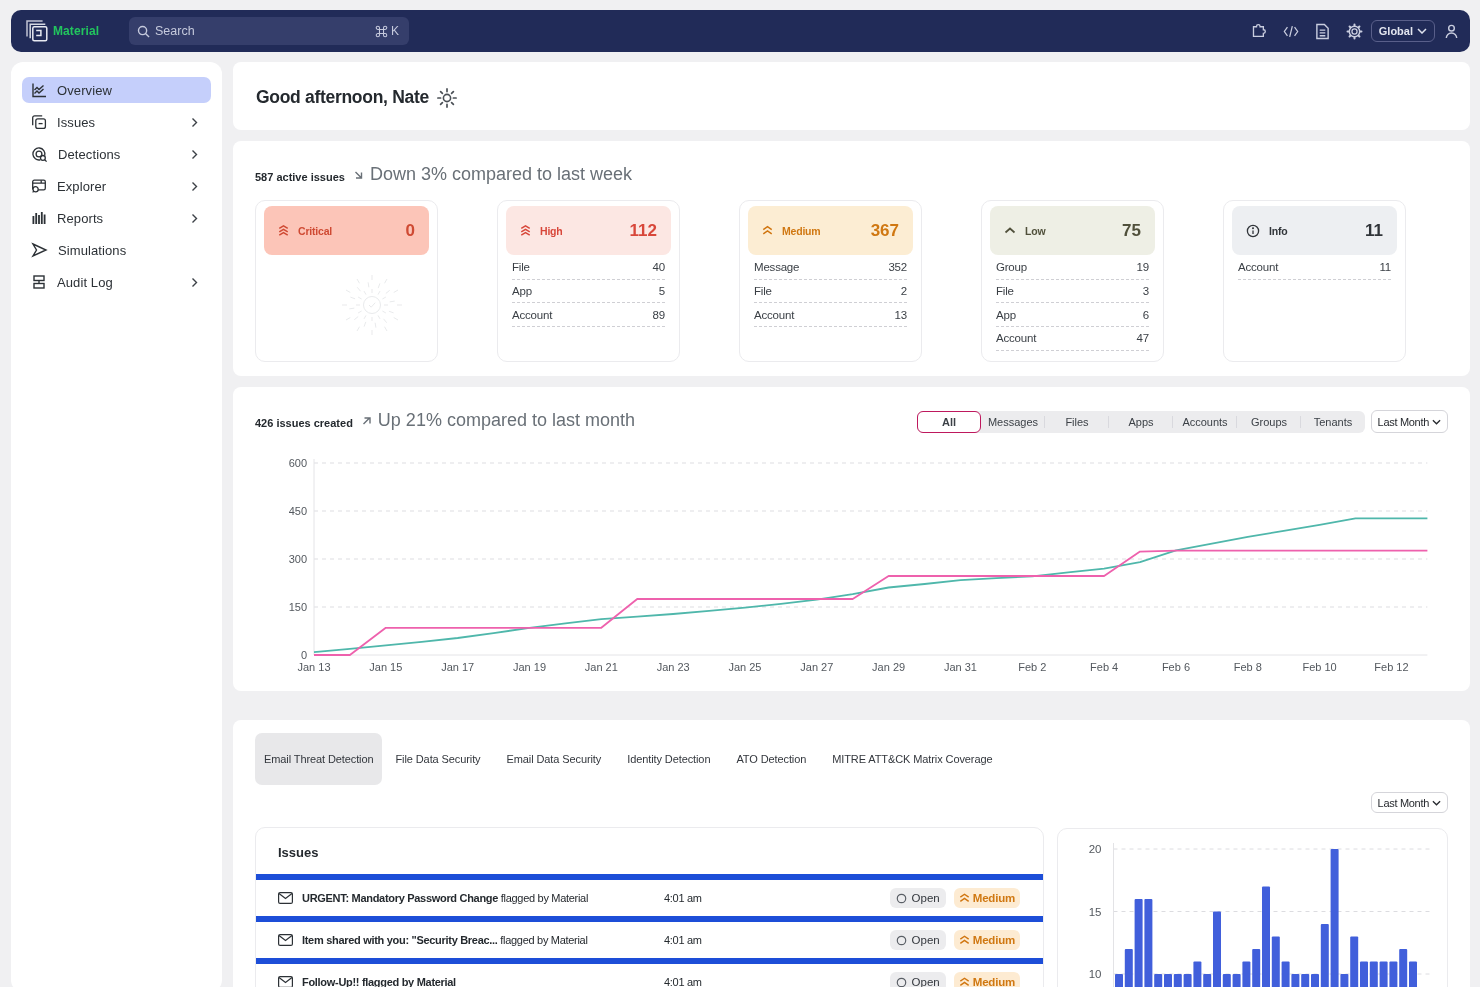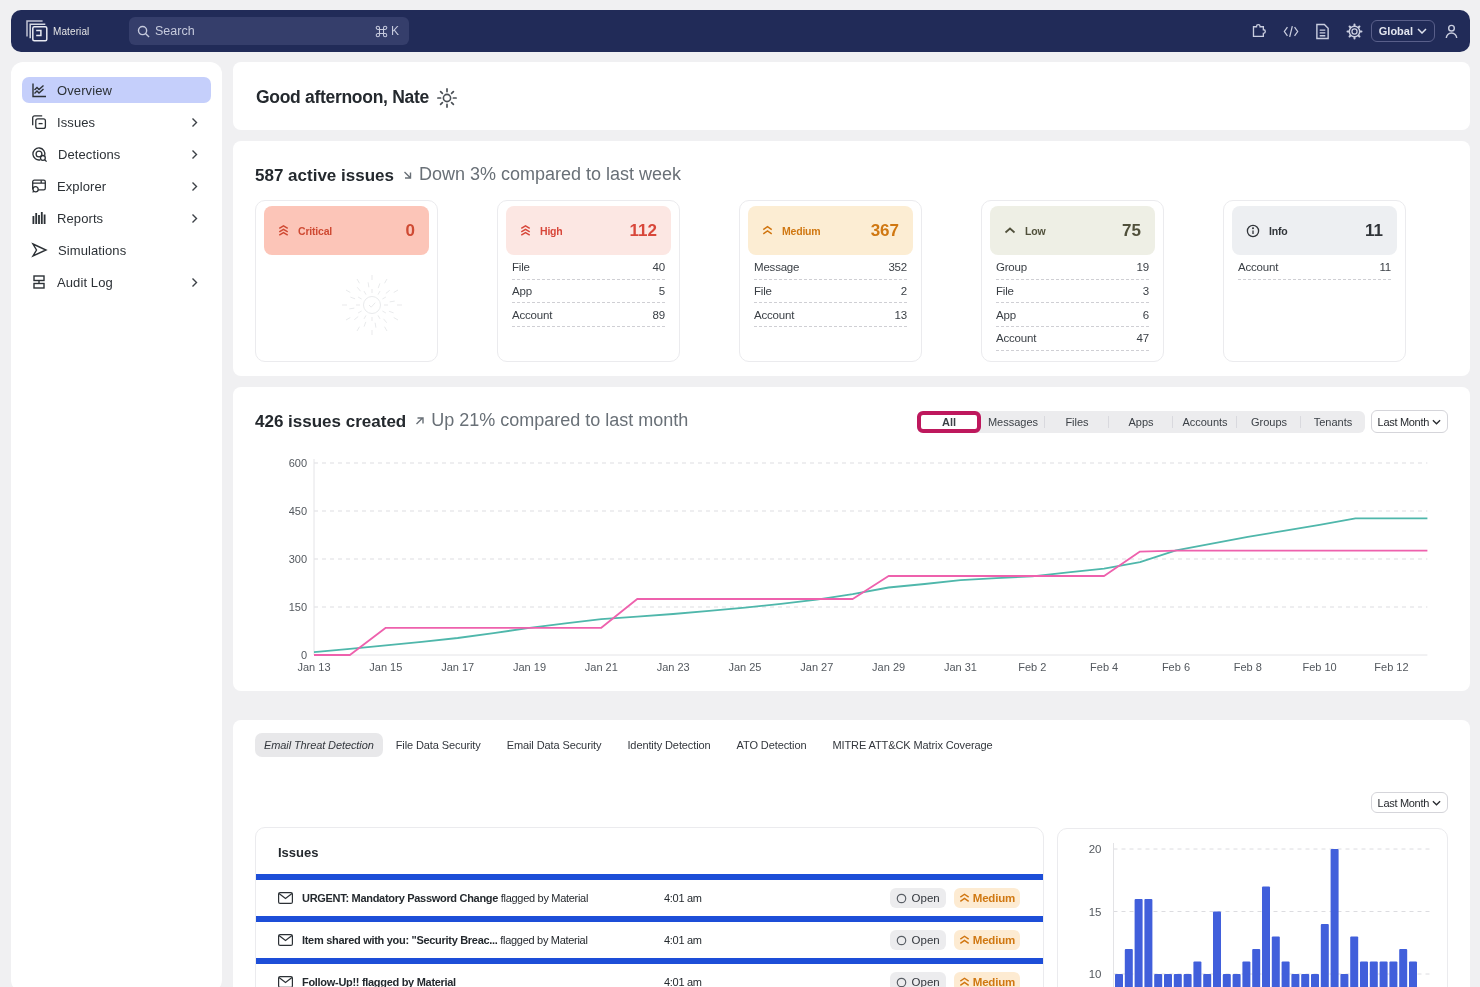--- a/index.html
+++ b/index.html
@@ -4,21 +4,21 @@
 <style>
 * { margin:0; padding:0; box-sizing:border-box; }
 html,body { width:1480px; height:987px; overflow:hidden; background:#f0f0f2;
   font-family:"Liberation Sans", sans-serif; color:#24292e; }
 
 
 #topbar { position:absolute; left:11px; top:10px; width:1459px; height:42px;
   background:#212b58; border-radius:10px; }
 #logo { position:absolute; left:15px; top:10px; display:flex; align-items:center; }
 #logo svg { display:block; }
-#logo .name { color:#e5e5e5; font-weight:normal; font-size:10px; margin-left:5px; letter-spacing:0.1px; }
+#logo .name { color:#22c55e; font-weight:bold; font-size:12px; margin-left:5px; letter-spacing:0.1px; }
 #search { position:absolute; left:118px; top:7px; width:280px; height:28px;
   background:#353e6b; border-radius:6px; display:flex; align-items:center;
   color:#c6cadd; font-size:12.5px; padding:0 10px 0 8px; }
 #search .ph { margin-left:5px; }
 #search .kbd { margin-left:auto; display:flex; align-items:center; gap:3px; font-size:12px; color:#c6cadd;}
 #topicons { position:absolute; right:10px; top:0; height:42px; display:flex; align-items:center; gap:16px; }
 #topicons svg { display:block; }
 .globalbtn { border:1px solid #595f8a; border-radius:6px; color:#e3e6f0; margin:0 -8px;
   font-size:11px; font-weight:bold; padding:4px 7px 4px; display:flex; align-items:center; gap:4px; }
 
@@ -34,49 +34,49 @@
 
 .card { position:absolute; left:233px; width:1237px; background:#fff; border-radius:8px; }
 #greeting { top:62px; height:68px; }
 #greeting h1 { font-size:17.5px; font-weight:bold; letter-spacing:-0.3px;
   position:absolute; left:23px; top:25px; display:flex; align-items:center; gap:8px;}
 #card-active { top:141px; height:235px; }
 #card-chart { top:387px; height:304px; }
 #card-bottom { top:720px; height:380px; }
 
 .sec-head { position:absolute; left:22px; display:flex; align-items:baseline; gap:8px; }
-.sec-head .t { font-size:17px; font-weight:bold; }
+.sec-head .t { font-size:11px; font-weight:bold; }
 .sec-head .sub { font-size:18px; color:#697077; display:flex; align-items:center; gap:4px;}
 
 
 .sev { position:absolute; top:59px; height:162px; width:183px;
   border:1px solid #ebebee; border-radius:10px; background:#fff; }
 .sev .pill { position:absolute; left:8px; right:8px; top:5px; height:49px; border-radius:8px;
   display:flex; align-items:center; padding:0 14px; font-size:10.5px; font-weight:bold; letter-spacing:-0.2px; }
 .sev .pill .num { margin-left:auto; font-size:17px; letter-spacing:0; }
 .sev .rows { position:absolute; left:14px; right:14px; top:55px; }
 .sev .row { display:flex; height:23.7px; align-items:center; font-size:11.5px; letter-spacing:-0.2px; color:#3a3f45;
   border-bottom:1px dashed #cfcfd4; }
 .sev .row .n { margin-left:auto; }
 
 
 #tabs426 { position:absolute; right:105px; top:24px; height:22px; background:#ececee;
   border-radius:6px; display:flex; align-items:center; font-size:11px; color:#3c4147; }
 #tabs426 .tab { width:64px; height:22px; display:flex; align-items:center; justify-content:center; position:relative;}
-#tabs426 .tab.on { background:#fff; border:4px solid #be185d; border-radius:6px; font-weight:bold;}
+#tabs426 .tab.on { background:#fff; border:1px solid #be185d; border-radius:6px; font-weight:bold;}
 #tabs426 .tab:not(.on):not(:last-child)::after { content:""; position:absolute; right:0; top:5px; bottom:5px;
   width:1px; background:#d9d9de; }
 .lastmonth { position:absolute; right:22px; top:23px; height:23px; background:#fff;
   border:1px solid #d5d5da; border-radius:6px; font-size:11px; letter-spacing:-0.3px; display:flex;
   align-items:center; padding:0 6px; gap:3px; color:#26292e; }
 
 
 #dtabs { position:absolute; left:22px; top:13px; display:flex; align-items:center; font-size:11px; letter-spacing:-0.1px; color:#33373d; }
 #dtabs .dt { padding:6px 13px; border-radius:7px; }
-#dtabs .dt.on { padding:6px 9px;font-style:italic; }
+#dtabs .dt.on { padding:20px 9px; }
 #dtabs .dt.on { background:#e8e8ea; }
 
 
 #issuecard { position:absolute; left:22px; top:107px; width:789px; height:280px;
   border:1px solid #ebebee; border-radius:10px; background:#fff; }
 #issuecard h3 { font-size:13px; font-weight:bold; padding:17px 22px 14px; }
 .irow { display:flex; align-items:center; height:42px; border-top:6px solid #1d4ed8;
   padding:0 23px 0 22px; font-size:11px; letter-spacing:-0.3px; position:relative; }
 .irow .tt { font-weight:bold; margin-left:9px; }
 .irow .sf { color:#25292e; }

